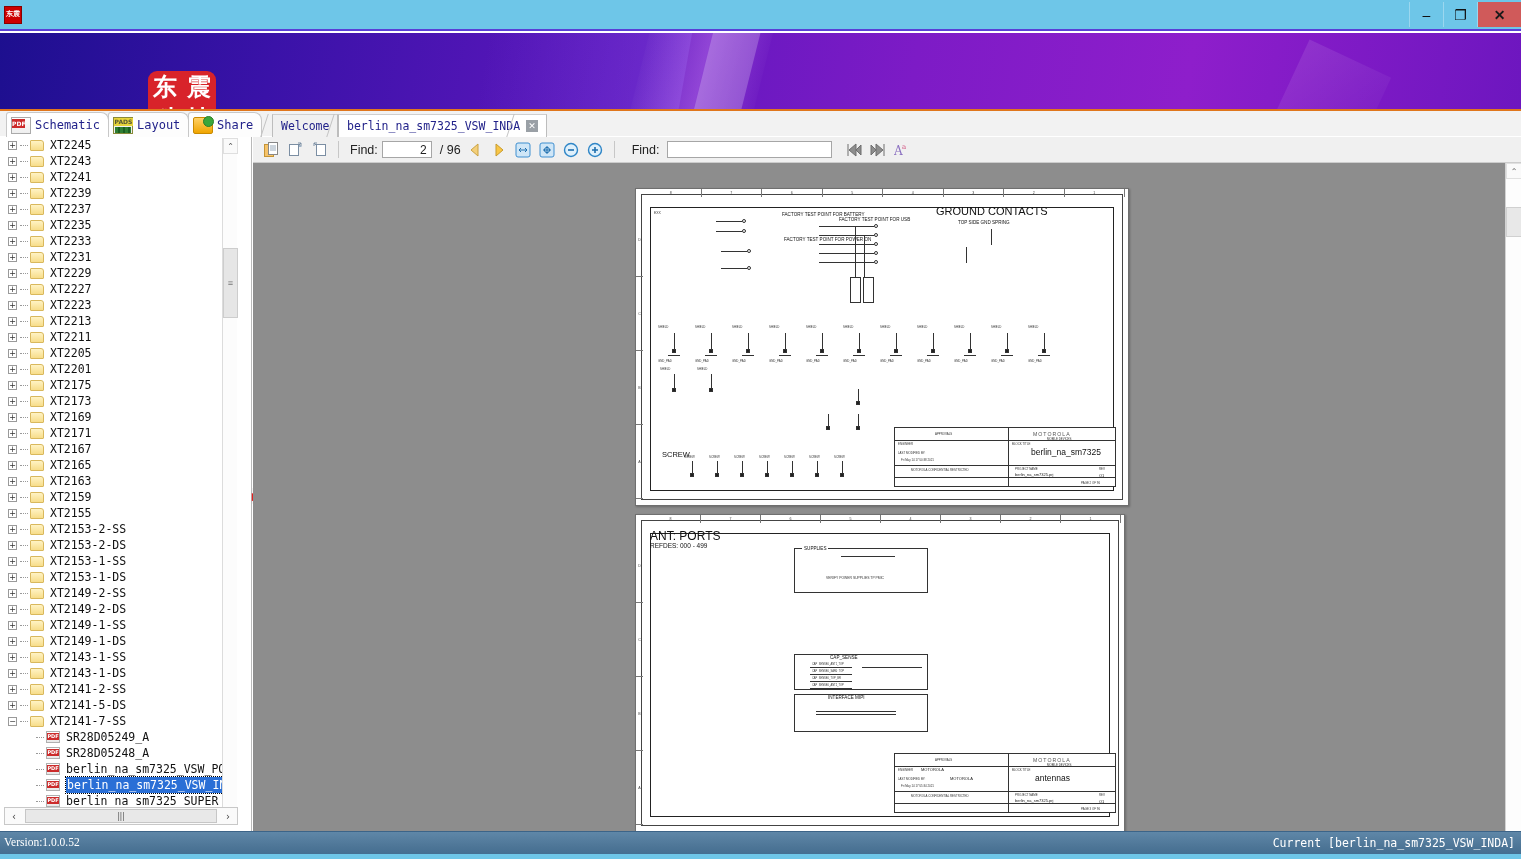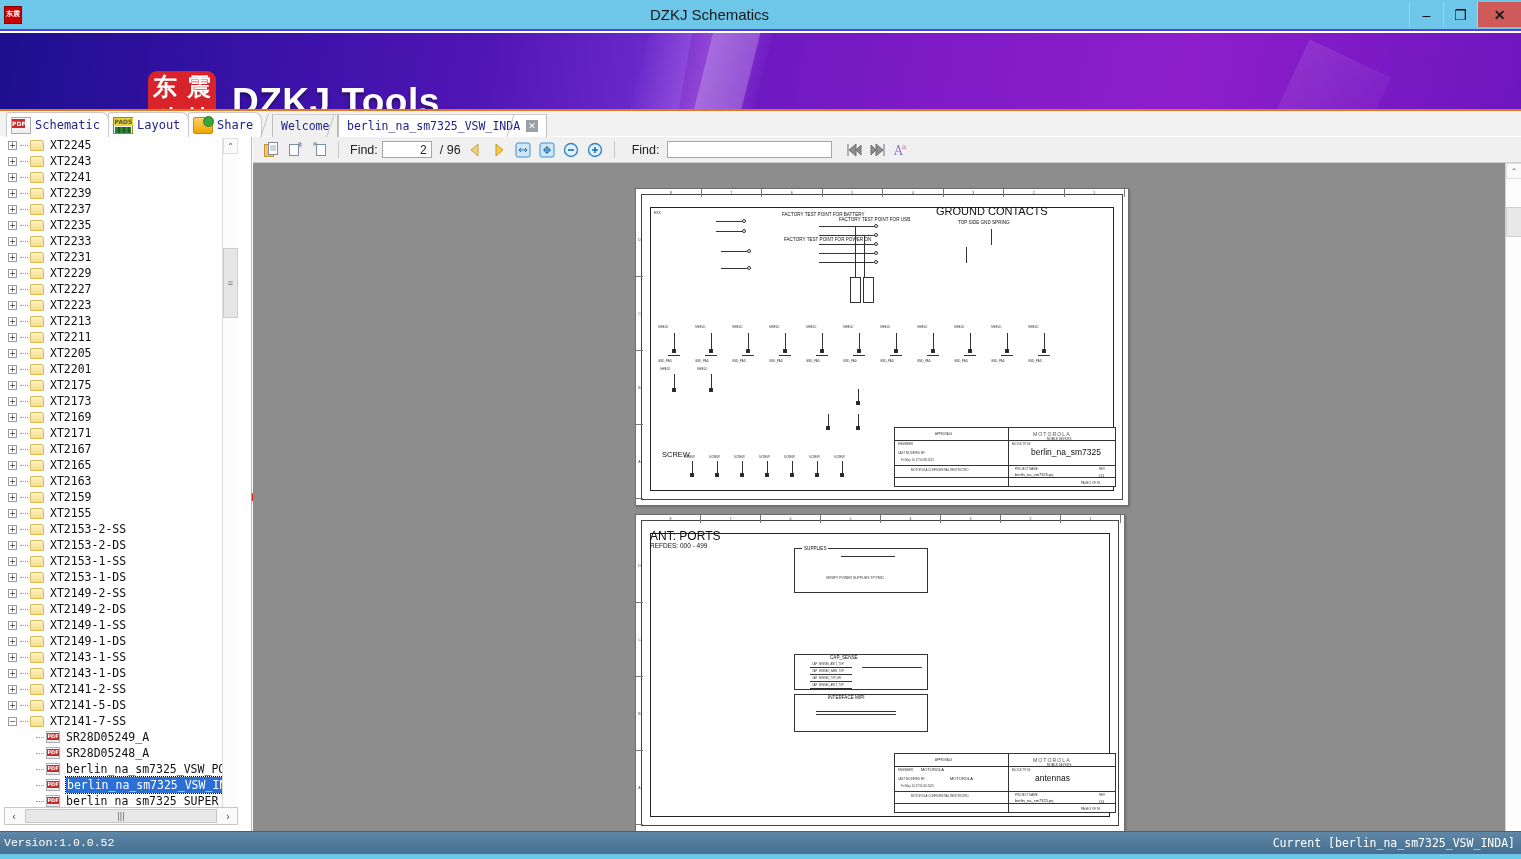--- a/index.html
+++ b/index.html
@@ -305,55 +305,53 @@
   
   .statusbar {
     position:absolute; left:0; bottom:0; width:1521px; height:28px;
     background: linear-gradient(180deg,#5f87a8 0%, #4d7596 55%, #3f6a8e 100%);
     border-top:1px solid #3c6488;
   }
   .statusbar .sline {
     position:absolute; left:0; bottom:0; width:1521px; height:5px; background:#6ec6e8;
   }
   .status-left {
-    position:absolute; left:4px; top:4px; font-family:Liberation Mono, monospace;
+    position:absolute; left:4px; top:4px; font-family:Liberation Serif, serif;
     font-size:11.5px; color:#ffffff;
   }
   .status-right {
     position:absolute; right:6px; top:4px; font-family:"DejaVu Sans Mono", monospace;
     font-size:11.5px; color:#ffffff;
   }
 </style>
 </head>
 <body>
 
 <div id="app">
 
   <div class="titlebar">
     <div class="appicon">东震</div>
-    <div class="title">DZKJ Schematics</div>
     <div class="wbtns">
       <div class="wbtn">–</div>
       <div class="wbtn">❐</div>
       <div class="wbtn close">✕</div>
     </div>
   </div>
 
   <div class="banner">
     <div class="sheen3"></div>
     <div class="sheen1"></div>
     <div class="sheen2"></div>
     <div class="sheen4"></div>
     <div class="logo-sq">
       <span>东</span>
       <span>震</span>
       <span>科</span>
       <span>技</span>
     </div>
-    <div class="brand">DZKJ Tools</div>
   </div>
 
   <div class="tabstrip">
     <div class="maintab active tab-schematic">
       <span class="ic ic-pdf"></span>
       <span>Schematic</span>
     </div>
     <div class="maintab tab-layout">
       <span class="ic ic-pads"></span>
       <span>Layout</span>

